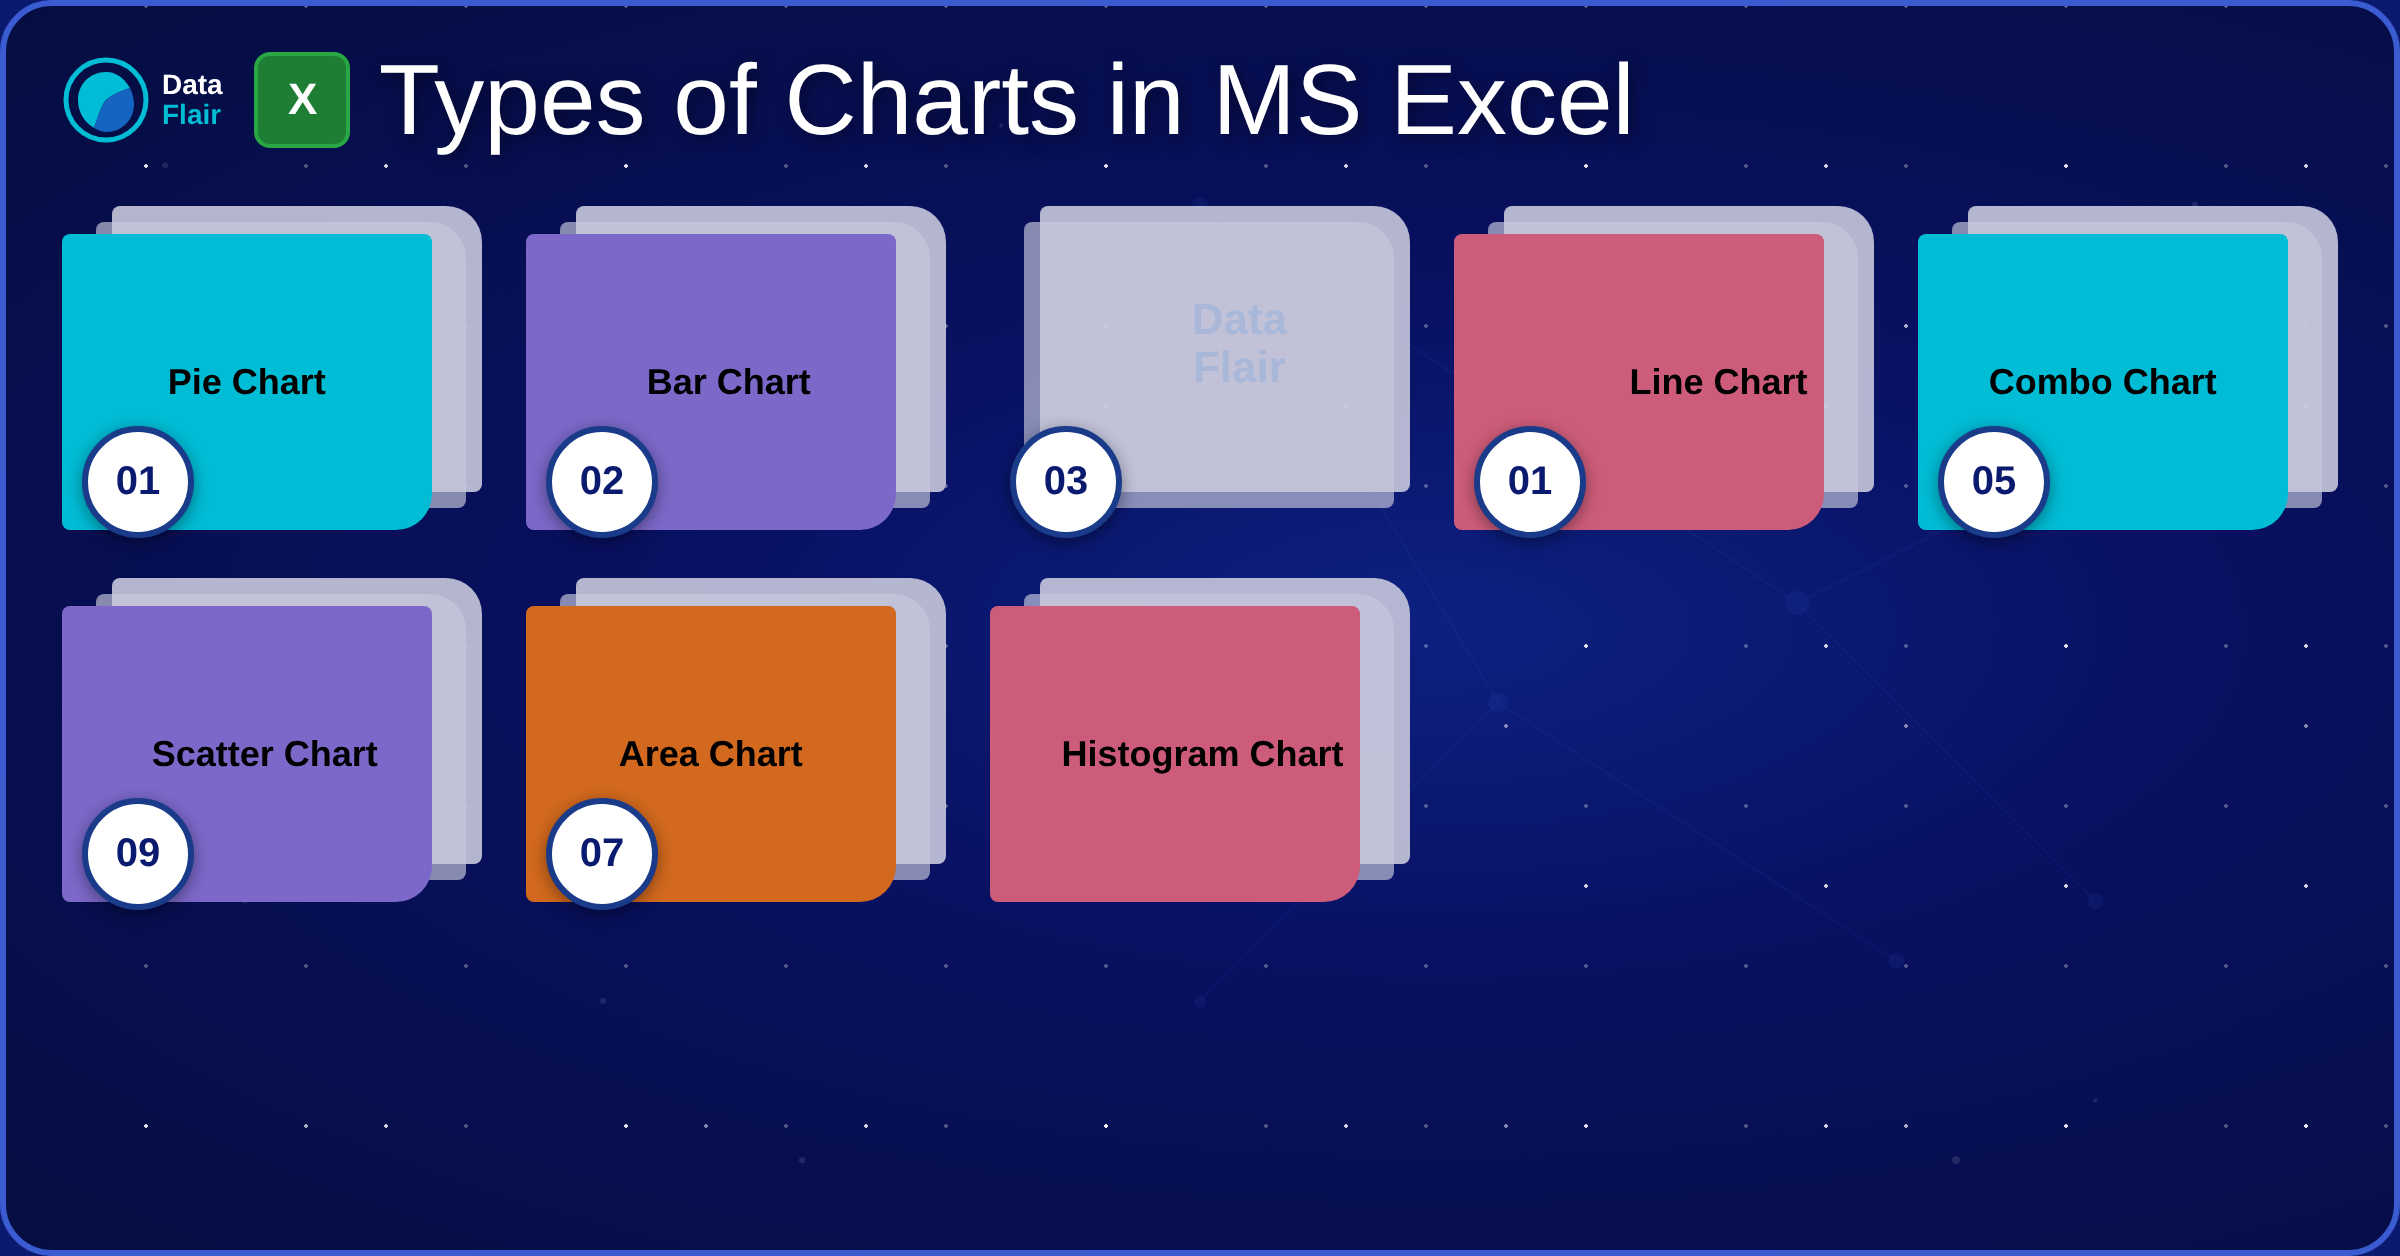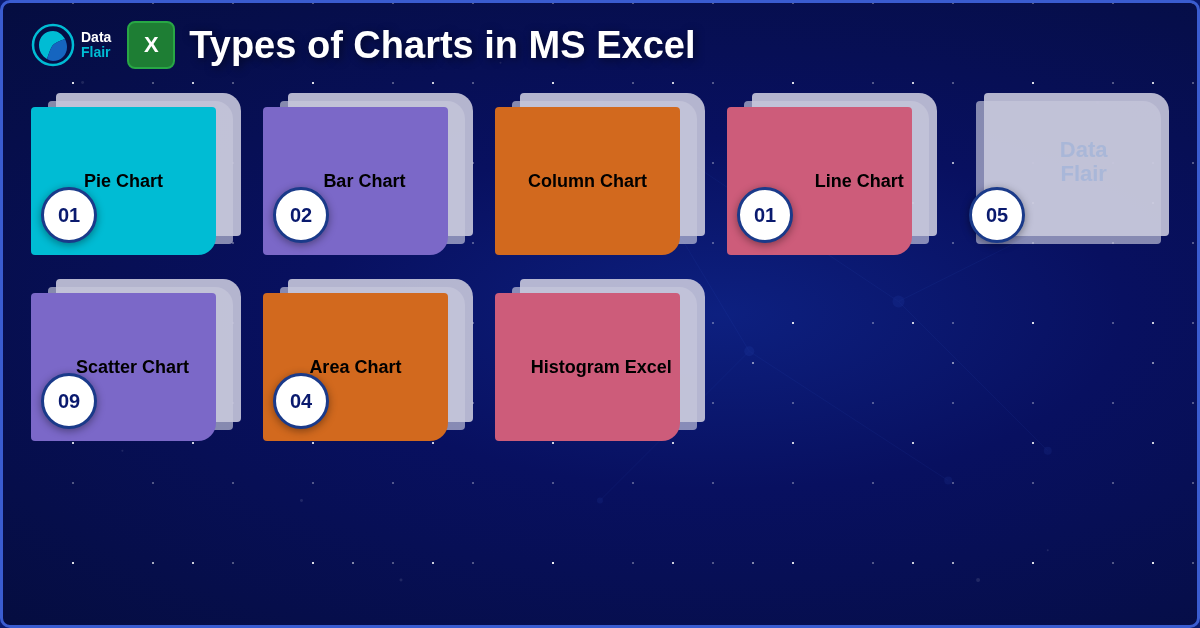--- a/index.html
+++ b/index.html
@@ -10,21 +10,21 @@
       overflow: hidden;
       font-family: 'Arial', sans-serif;
       background: #0a1a6e;
     }
 
     .main-container {
       width: 1200px;
       height: 628px;
       background: radial-gradient(ellipse at 60% 50%, #0d2080 0%, #081060 40%, #050d40 100%);
       border: 3px solid #3a5cd0;
-      border-radius: 10px;
+      border-radius: 26px;
       position: relative;
       overflow: hidden;
       padding: 18px 28px;
     }
 
     
     .main-container::before {
       content: '';
       position: absolute;
       top: 0; left: 0; right: 0; bottom: 0;
@@ -101,22 +101,22 @@
       align-items: center;
       justify-content: center;
       color: white;
       font-size: 22px;
       font-weight: bold;
       border: 2px solid #28a745;
       flex-shrink: 0;
     }
 
     .main-title {
-      font-size: 38px;
-      font-weight: 700;
+      font-size: 50px;
+      font-weight: 400;
       color: #ffffff;
       text-shadow: 2px 2px 8px rgba(0,0,0,0.5);
       white-space: nowrap;
     }
 
     .cards-grid {
       display: grid;
       grid-template-columns: repeat(5, 1fr);
       grid-template-rows: repeat(2, 1fr);
       gap: 18px 22px;
@@ -174,21 +174,21 @@
       color: #000000;
       font-size: 18px;
       font-weight: 900;
       text-align: center;
       line-height: 1.25;
       padding: 8px;
     }
 
     .card-number {
       position: absolute;
-      bottom: 18px;
+      bottom: 2px;
       left: 10px;
       width: 56px;
       height: 56px;
       background: white;
       border-radius: 50%;
       border: 3px solid #1a3a8a;
       display: flex;
       align-items: center;
       justify-content: center;
       font-size: 20px;
@@ -294,60 +294,61 @@
       </div>
       <div class="card-front purple">
         <span class="card-label">Bar Chart</span>
       </div>
       <div class="card-number">02</div>
     </div>
       <div class="card">
       <div class="card-back">
         <div class="card-watermark">Data<br>Flair</div>
       </div>
-      <div class="card-front orange">
-        <span class="card-label">Column Chart</span>
-      </div>
+      <div class="card-number">03</div>
     </div>
       <div class="card">
       <div class="card-back">
         <div class="card-watermark">Data<br>Flair</div>
       </div>
       <div class="card-front pink">
         <span class="card-label">Line Chart</span>
       </div>
       <div class="card-number">01</div>
     </div>
       <div class="card">
       <div class="card-back">
         <div class="card-watermark">Data<br>Flair</div>
       </div>
+      <div class="card-front cyan">
+        <span class="card-label">Combo Chart</span>
+      </div>
       <div class="card-number">05</div>
     </div>
       <div class="card">
       <div class="card-back">
         <div class="card-watermark">Data<br>Flair</div>
       </div>
       <div class="card-front purple">
         <span class="card-label">Scatter Chart</span>
       </div>
       <div class="card-number">09</div>
     </div>
       <div class="card">
       <div class="card-back">
         <div class="card-watermark">Data<br>Flair</div>
       </div>
       <div class="card-front orange">
         <span class="card-label">Area Chart</span>
       </div>
-      <div class="card-number">04</div>
+      <div class="card-number">07</div>
     </div>
       <div class="card">
       <div class="card-back">
         <div class="card-watermark">Data<br>Flair</div>
       </div>
       <div class="card-front pink">
-        <span class="card-label">Histogram Excel</span>
+        <span class="card-label">Histogram Chart</span>
       </div>
     </div>
     </div>
 
 </div>
 
 </body></html>

